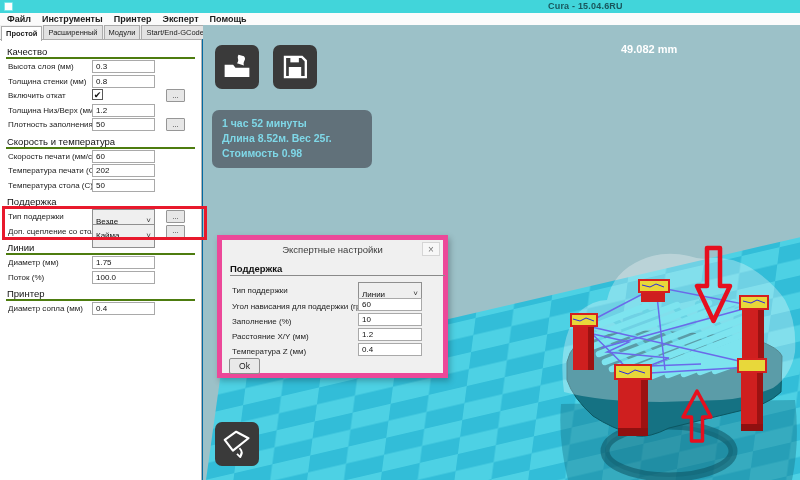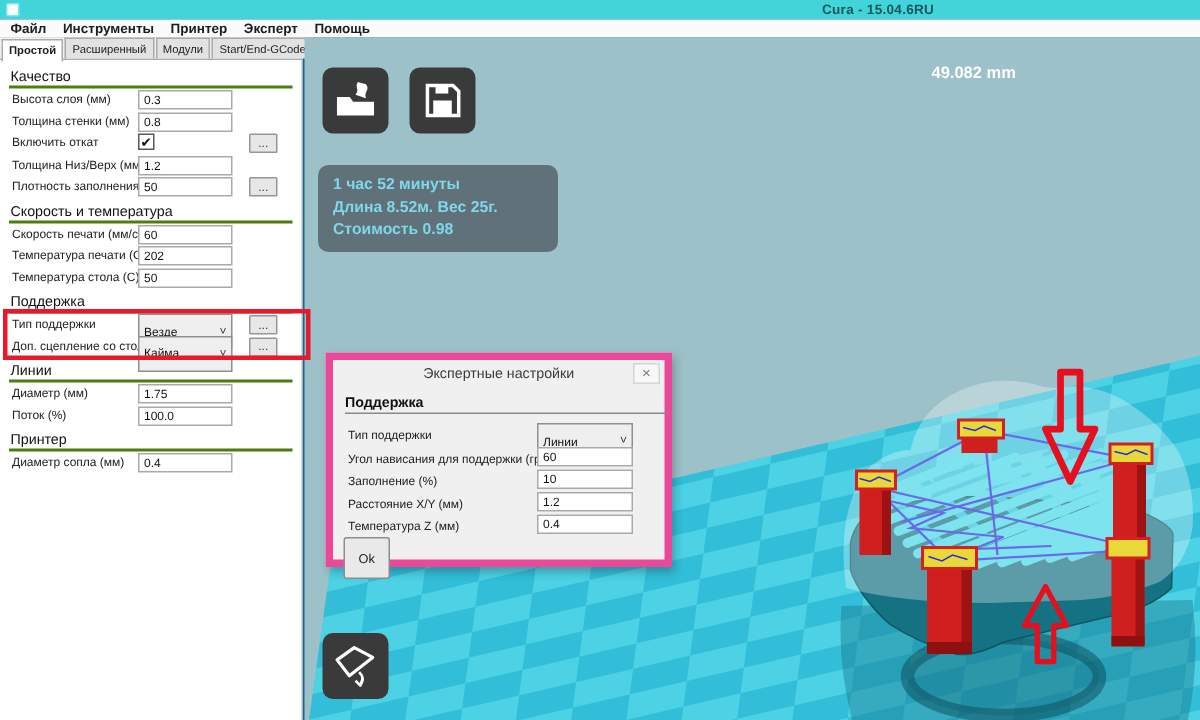--- a/index.html
+++ b/index.html
@@ -44,21 +44,21 @@
 
   
   .dlg{position:absolute;left:217px;top:203px;width:231px;height:143px;background:#f0f0f0;border:5px solid #ec4899;box-shadow:2px 3px 6px rgba(0,0,0,.25);z-index:60;margin-top:32px;}
   .dlg-title{position:absolute;left:0;top:4px;width:100%;text-align:center;font-size:9.5px;color:#3c3c3c;}
   .dlg-close{position:absolute;right:3px;top:2px;width:18px;height:14px;background:#f7f7f7;border:1px solid #d5d5d5;color:#787878;font-size:10px;line-height:11px;text-align:center;cursor:pointer;padding:0;font-family:"Liberation Sans",sans-serif;}
   .dlg-sec{position:absolute;left:8px;top:23px;width:215px;font-size:9.5px;font-weight:bold;color:#111;border-bottom:1px solid #8a8a8a;padding-bottom:1px;}
   .dlg-row{position:absolute;left:0;width:231px;height:15px;}
   .dlg-row .lbl{position:absolute;left:10px;top:50%;transform:translateY(-50%);font-size:8px;color:#222;white-space:nowrap;}
   .dlg-row input.txt{position:absolute;left:136px;top:0;width:64px;height:13px;border:1px solid #a9a9a9;font-size:8px;padding:0 3px;font-family:"Liberation Sans",sans-serif;color:#111;background:#fff;}
   .dlg-row .combo{left:136px;width:64px;}
-  .dlg-ok{position:absolute;left:7px;top:118px;width:31px;height:28px;background:#e9e9e9;border:1px solid #8d8d8d;border-radius:2px;font-size:8.5px;color:#222;padding:0;cursor:pointer;font-family:"Liberation Sans",sans-serif;}
+  .dlg-ok{position:absolute;left:7px;top:118px;width:31px;height:16px;background:#e9e9e9;border:1px solid #8d8d8d;border-radius:2px;font-size:8.5px;color:#222;padding:0;cursor:pointer;font-family:"Liberation Sans",sans-serif;}
 </style>
 </head>
 <body>
 
 <div class="app">
 
   <div class="titlebar">
     <div class="win-icon"></div>
     <span class="title">Cura - 15.04.6RU</span>
   </div>

